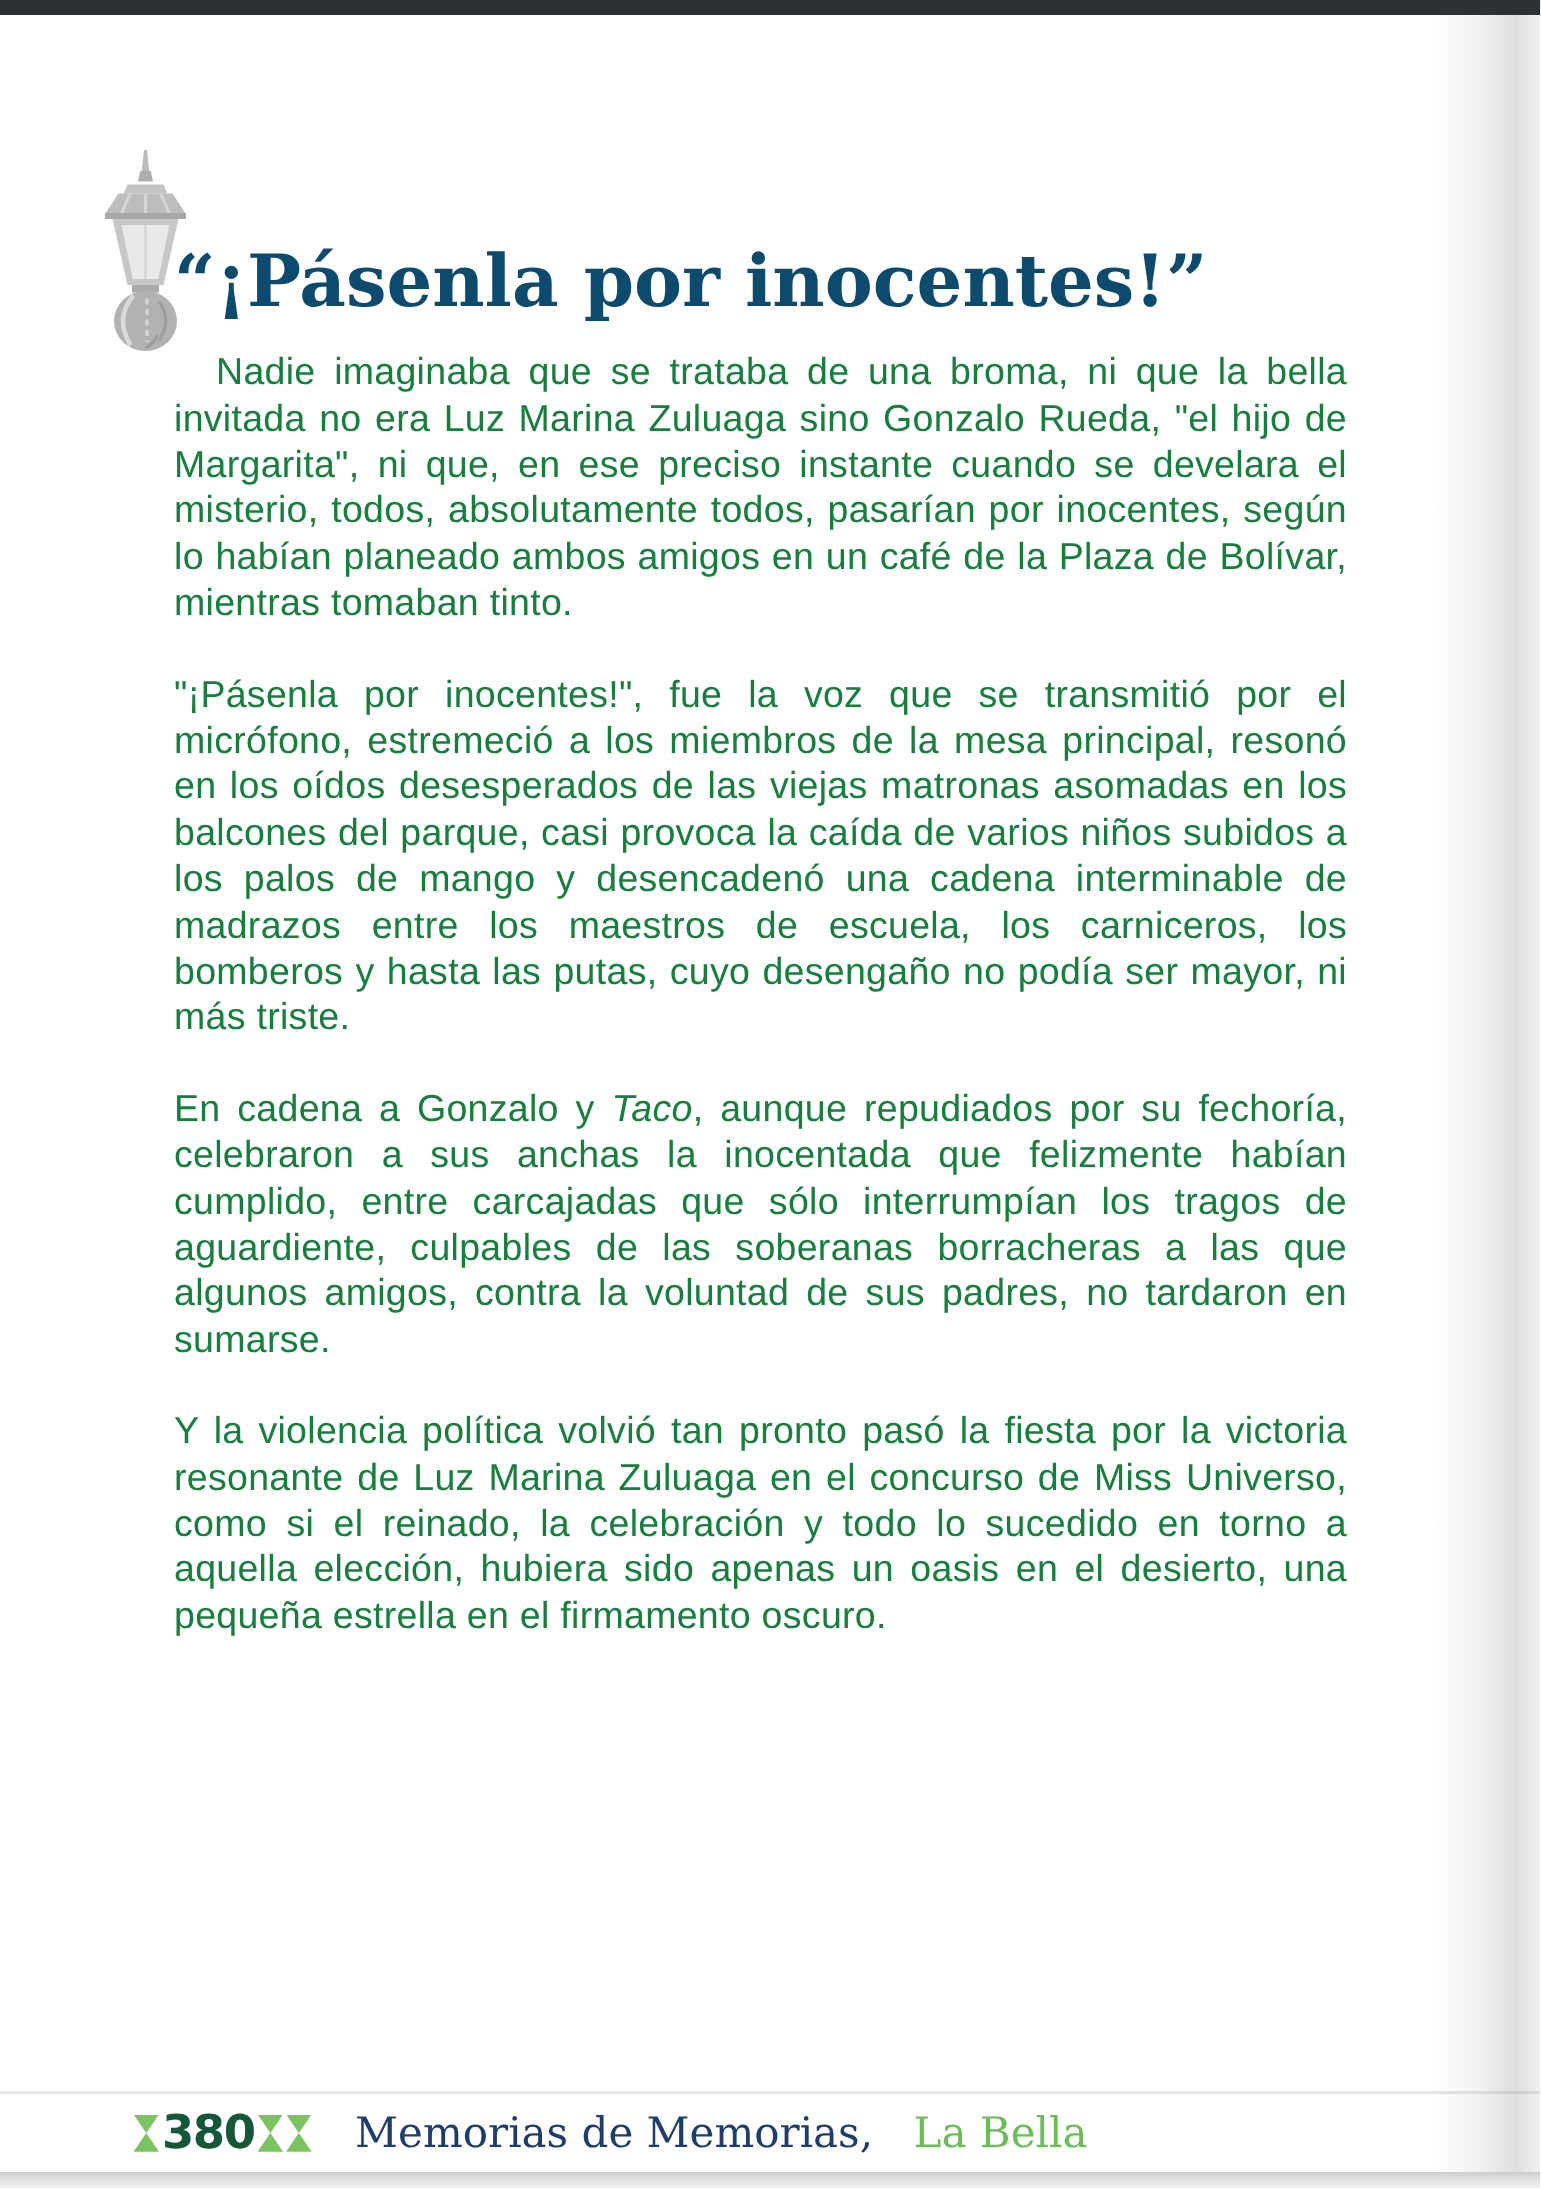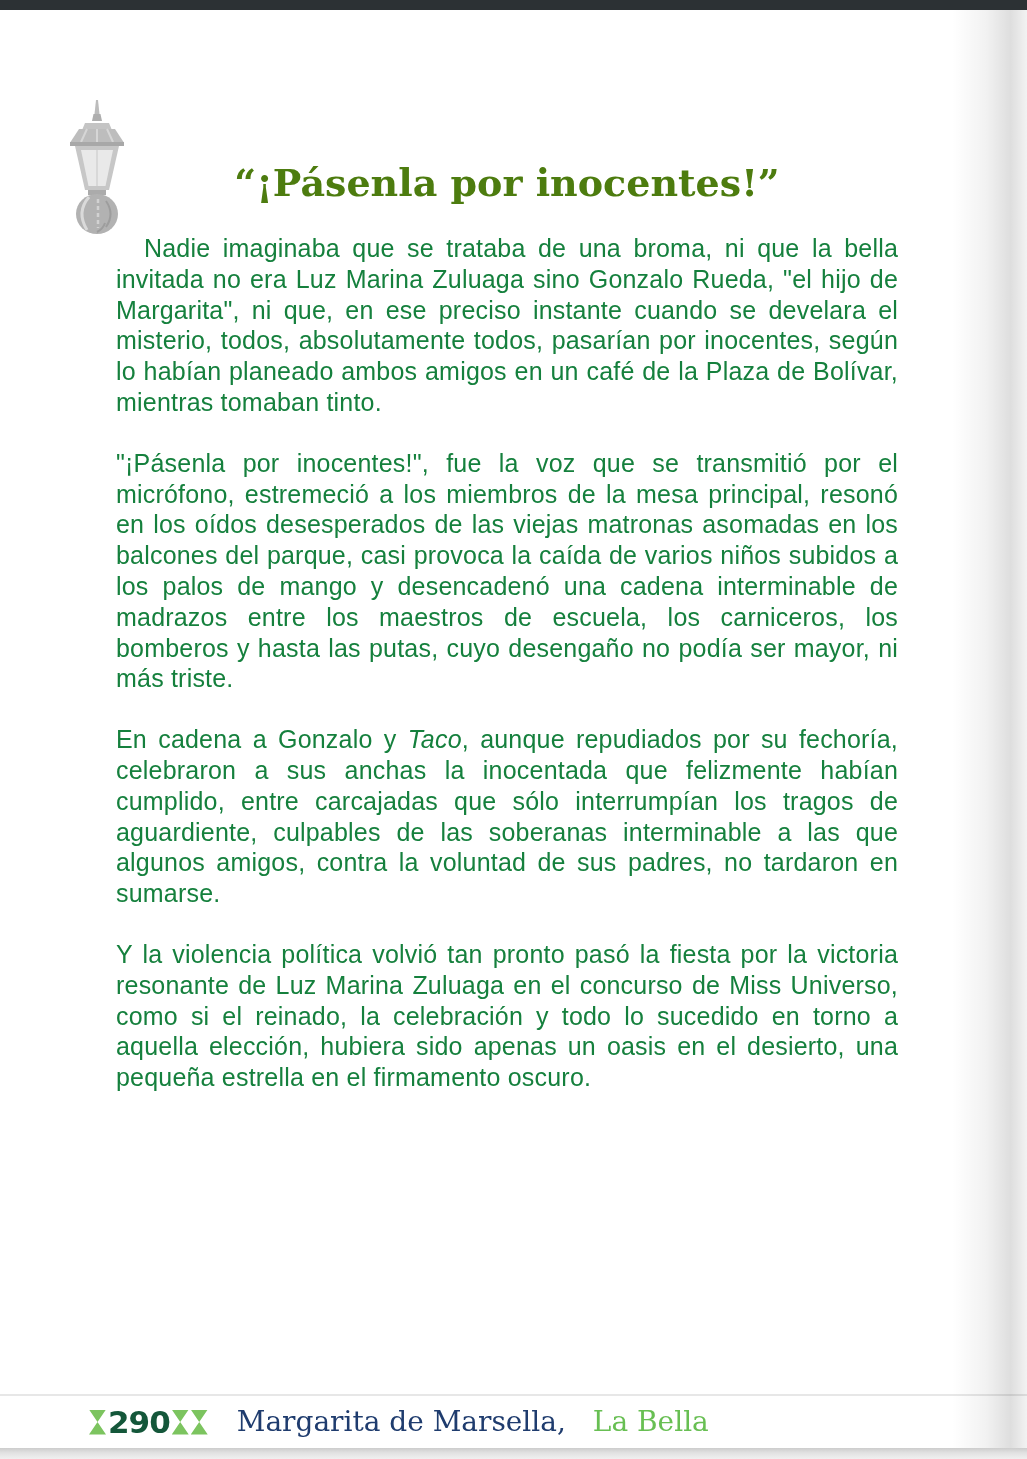--- a/index.html
+++ b/index.html
@@ -25,26 +25,26 @@
       rgba(0,0,0,0.05) 100%);
     pointer-events:none;
   }
   .lamp {
     position:absolute; left:57px; top:100px;
     width:100px; height:135px;
   }
   .chapter-title {
     position:absolute; left:116px; top:162px;
     width:782px;
-    text-align:center;
+    text-align:left;
     font-family:"DejaVu Serif", serif;
     font-weight:bold;
-    font-size:38px;
+    font-size:48px;
     line-height:1.1;
-    color:#4d7c0f;
+    color:#0c4a6e;
   }
   .content {
     position:absolute; left:116px; top:233px;
     width:782px;
     font-size:25px;
     line-height:30.8px;
     letter-spacing:0.2px;
     color:#15803d;
     text-align:justify;
   }
@@ -123,34 +123,34 @@
       <path d="M49 101 q9 13 0 26" stroke="#9d9d9d" stroke-width="2" fill="none"></path>
       <path d="M40 132 q6 -3 8 -9" stroke="#9d9d9d" stroke-width="2" fill="none"></path>
     </svg>
   </div>
 
   <div class="chapter-title">“¡Pásenla por inocentes!”</div>
 
   <div class="content">
     <p class="indent">Nadie imaginaba que se trataba de una broma, ni que la bella invitada no era Luz Marina Zuluaga sino Gonzalo Rueda, "el hijo de Margarita", ni que, en ese preciso instante cuando se develara el misterio, todos, absolutamente todos, pasarían por inocentes, según lo habían planeado ambos amigos en un café de la Plaza de Bolívar, mientras tomaban tinto.</p>
     <p>"¡Pásenla por inocentes!", fue la voz que se transmitió por el micrófono, estremeció a los miembros de la mesa principal, resonó en los oídos desesperados de las viejas matronas asomadas en los balcones del parque, casi provoca la caída de varios niños subidos a los palos de mango y desencadenó una cadena interminable de madrazos entre los maestros de escuela, los carniceros, los bomberos y hasta las putas, cuyo desengaño no podía ser mayor, ni más triste.</p>
-    <p><span>En cadena a Gonzalo y </span><span class="italic">Taco</span><span>, aunque repudiados por su fechoría, celebraron a sus anchas la inocentada que felizmente habían cumplido, entre carcajadas que sólo interrumpían los tragos de aguardiente, culpables de las soberanas interminable a las que algunos amigos, contra la voluntad de sus padres, no tardaron en sumarse.</span></p>
+    <p><span>En cadena a Gonzalo y </span><span class="italic">Taco</span><span>, aunque repudiados por su fechoría, celebraron a sus anchas la inocentada que felizmente habían cumplido, entre carcajadas que sólo interrumpían los tragos de aguardiente, culpables de las soberanas borracheras a las que algunos amigos, contra la voluntad de sus padres, no tardaron en sumarse.</span></p>
     <p>Y la violencia política volvió tan pronto pasó la fiesta por la victoria resonante de Luz Marina Zuluaga en el concurso de Miss Universo, como si el reinado, la celebración y todo lo sucedido en torno a aquella elección, hubiera sido apenas un oasis en el desierto, una pequeña estrella en el firmamento oscuro.</p>
   </div>
 
   <div class="footer-rule"></div>
 
   <div class="footer">
     <div class="pagenum-group">
       <span class="hourglass"></span>
-      <span class="pagenum">290</span>
+      <span class="pagenum">380</span>
       <span class="hourglass"></span>
       <span class="hourglass"></span>
     </div>
     <div class="book-title-group">
-      <span class="book-title">Margarita de Marsella,</span><span class="book-subtitle">La Bella</span>
+      <span class="book-title">Memorias de Memorias,</span><span class="book-subtitle">La Bella</span>
     </div>
   </div>
 
   <div class="bottom-shade"></div>
   <div class="right-shade"></div>
 
 </div>
 
 </body></html>

